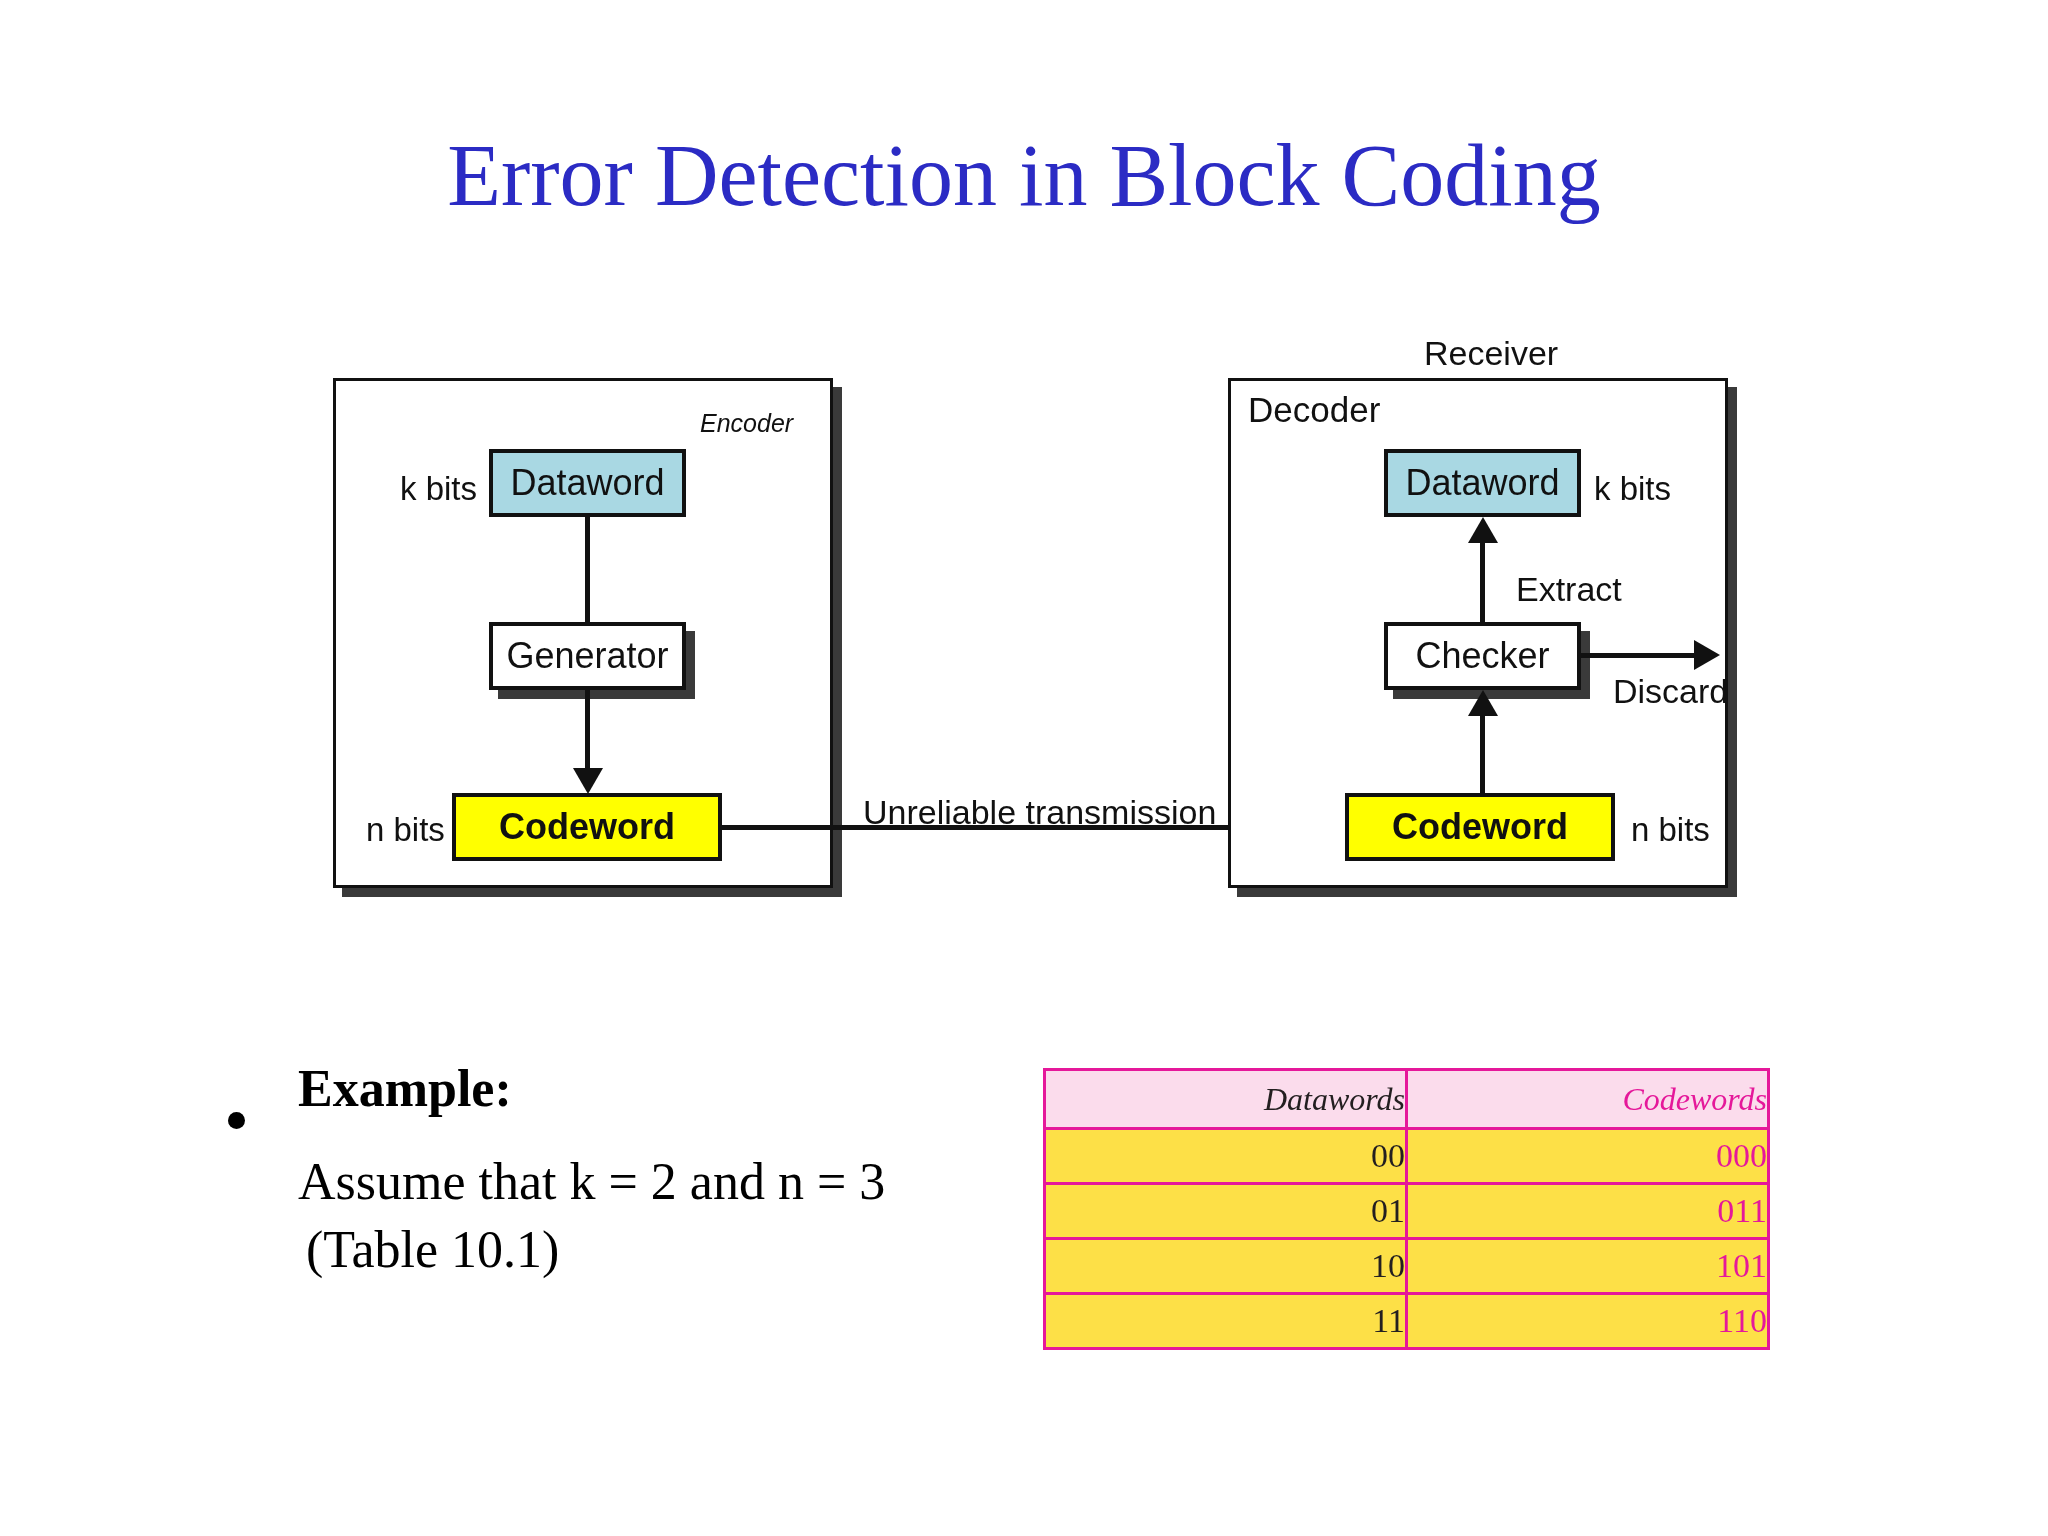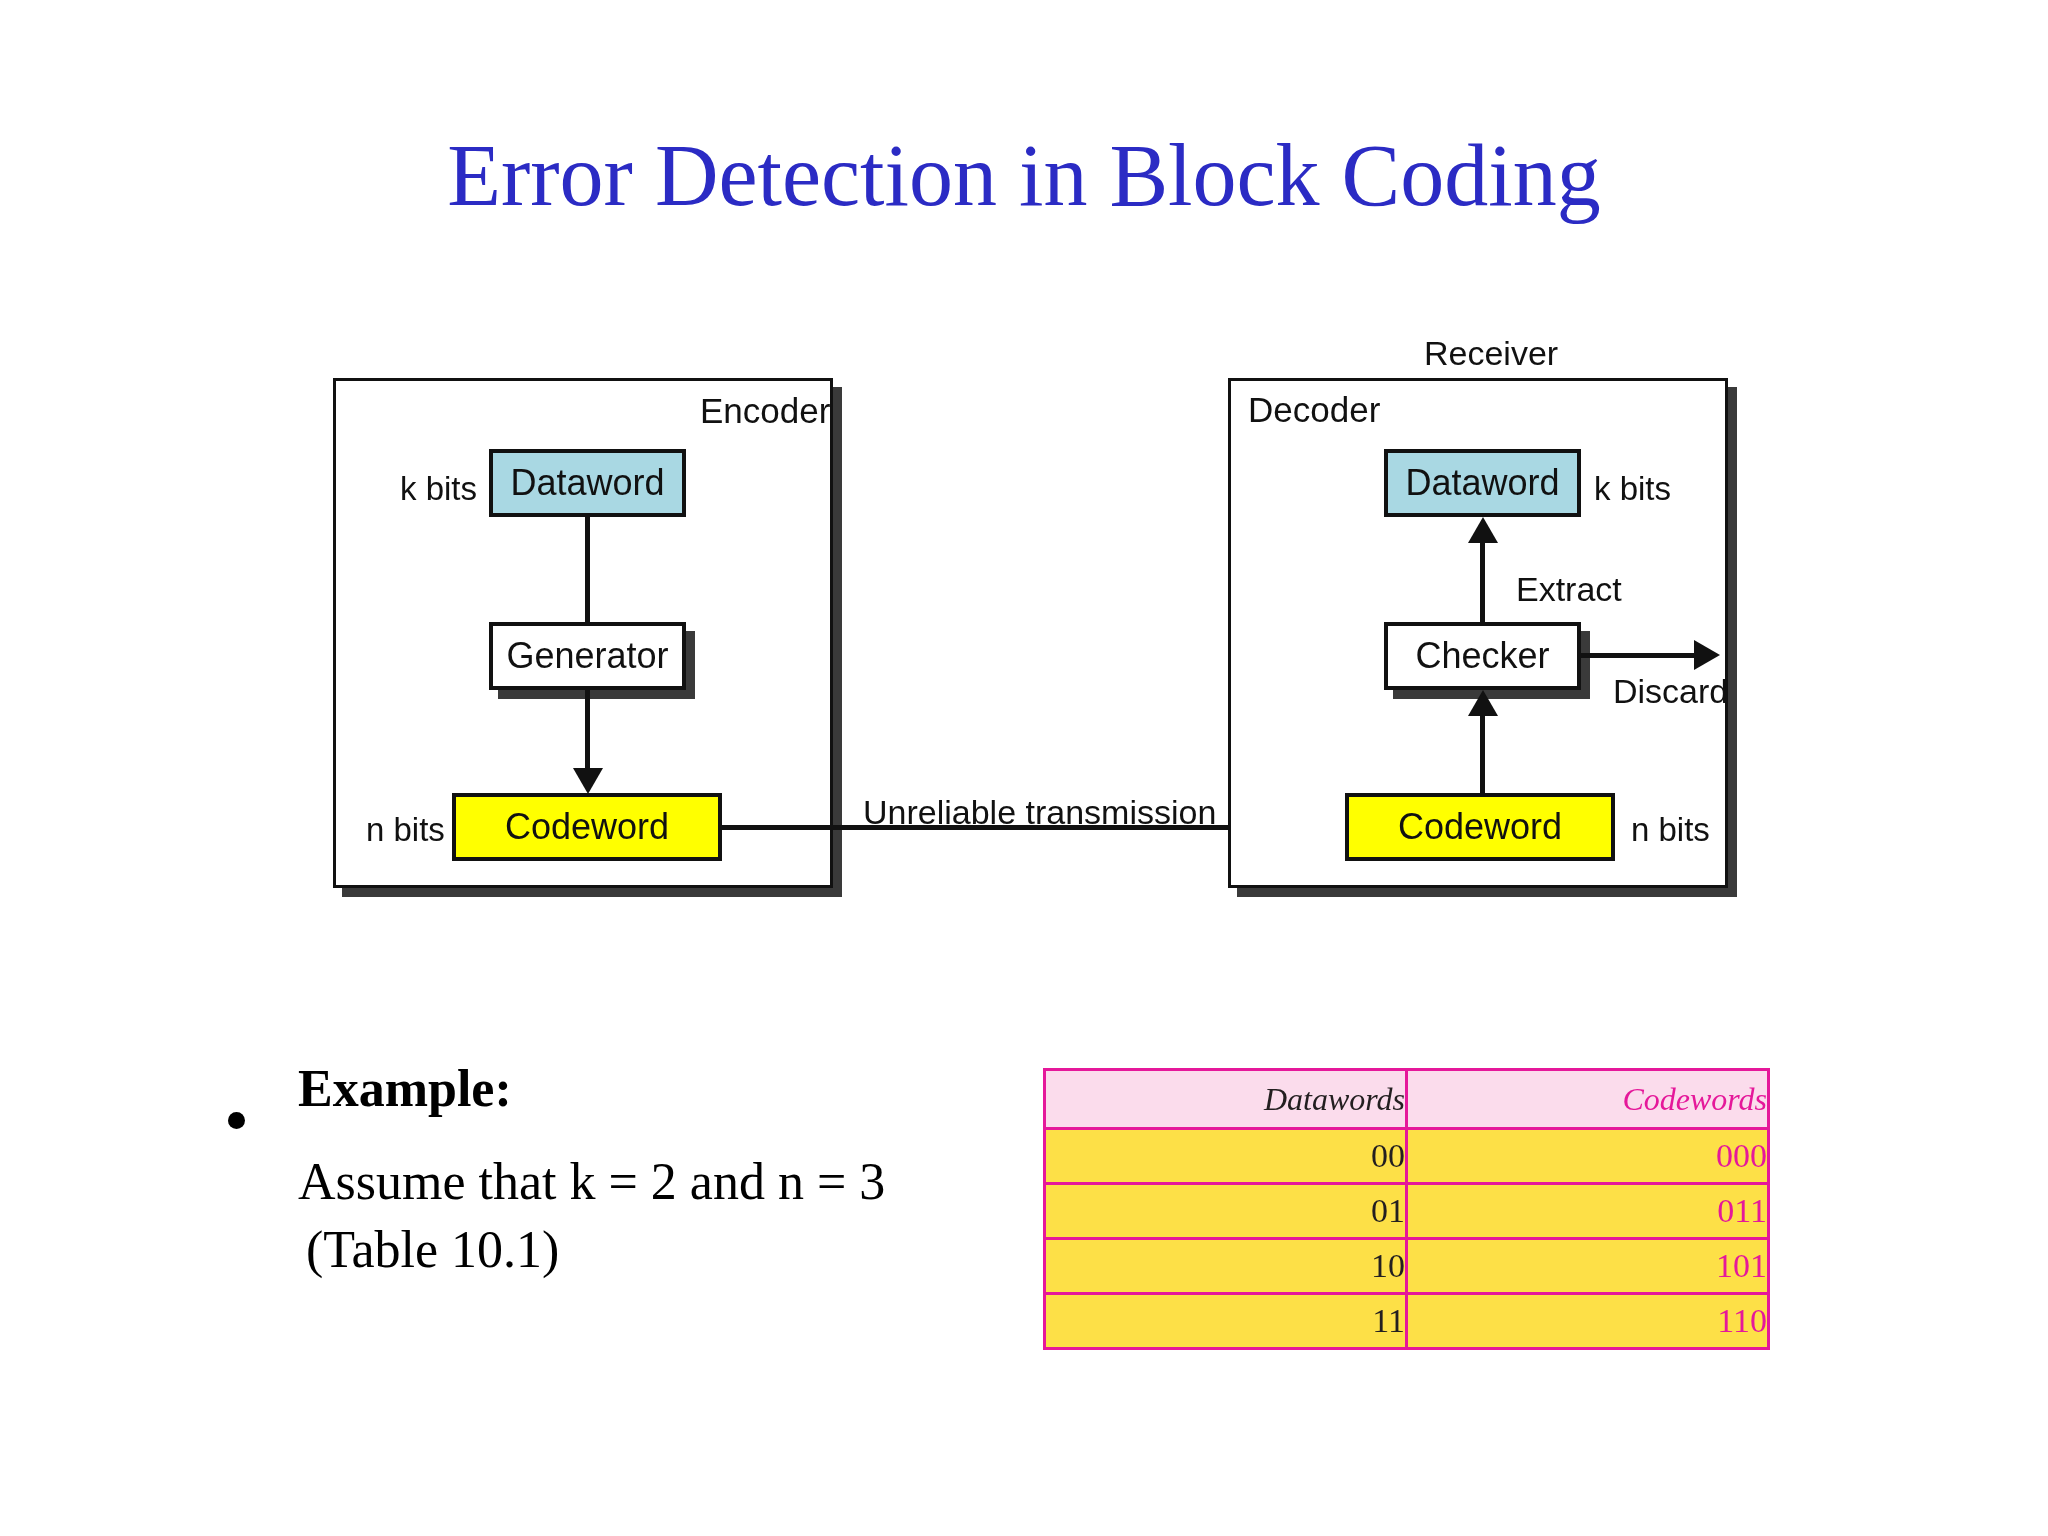--- a/index.html
+++ b/index.html
@@ -55,21 +55,21 @@
     border: 4px solid #111111;
     display: flex;
     align-items: center;
     justify-content: center;
     font-family: "Liberation Sans", sans-serif;
     font-size: 36px;
     color: #111111;
     white-space: nowrap;
   }
   .node.dataword { background: #a9d8e3; }
-  .node.codeword { background: #ffff00; }
+  .node.codeword { background: #ffff00; font-weight: bold; }
   .node.plain {
     background: #ffffff;
     box-shadow: 9px 9px 0 0 #3a3a3a;
     text-align: right;
   }
 
   
   .vline {
     position: absolute;
     width: 5px;
@@ -166,21 +166,21 @@
 <body>
 
 <div id="canvas">
 
   <div class="title">Error Detection in Block Coding</div>
 
   <div class="lbl" style="left:540px; top:336px; font-size:34px;margin-top:37px;">Sender</div>
 
   <div class="outer-box" style="left:333px; top:378px; width:500px; height:510px;"></div>
 
-  <div class="lbl" style="left:700px; top:393px; font-size:35px;">Encoder</div>
+  <div class="lbl" style="left:700px; top:411px; font-size:25px;font-style:italic;">Encoder</div>
 
   <div class="lbl" style="left:400px; top:472px;">k bits</div>
 
   <div class="node dataword" style="left:489px; top:449px; width:197px; height:68px;">Dataword</div>
 
   <div class="vline" style="left:585px; top:517px; height:105px;"></div>
 
   <div class="node plain" style="left:489px; top:622px; width:197px; height:68px;">Generator</div>
 
   <div class="vline" style="left:585px; top:690px; height:93px;"></div>

